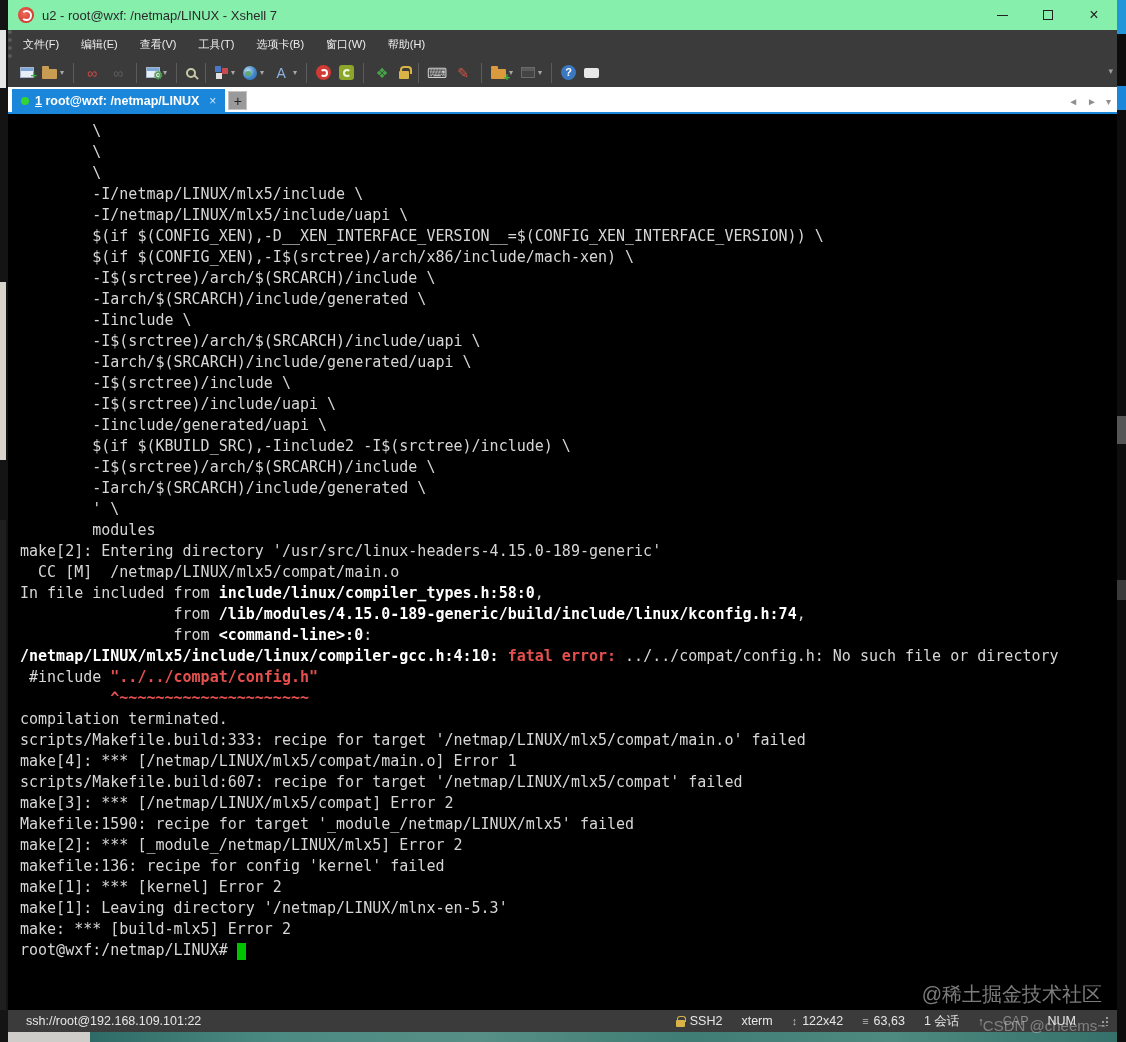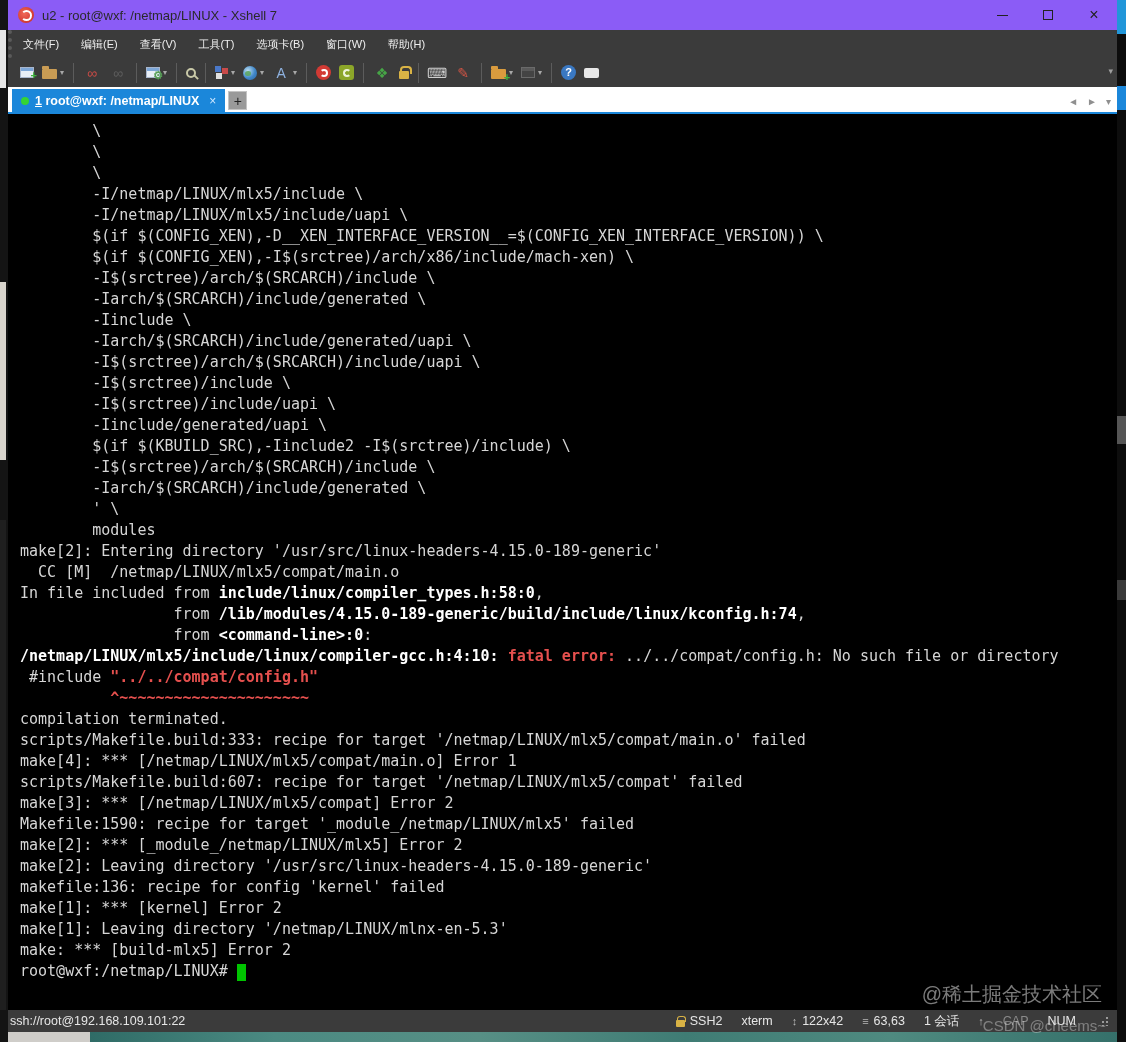--- a/index.html
+++ b/index.html
@@ -16,21 +16,21 @@
   .right-sliver { position:absolute; right:0; top:0; bottom:0; width:9px; background:#0d0d0d; }
   .right-sliver .b0 { position:absolute; top:0; height:34px; left:0; right:0; background:#2196d9; }
   .right-sliver .b1 { position:absolute; top:86px; height:24px; left:0; right:0; background:#1b87da; }
   .right-sliver .b2 { position:absolute; top:416px; height:28px; left:0; right:0; background:#555; }
   .right-sliver .b3 { position:absolute; top:580px; height:20px; left:0; right:0; background:#3a3a3a; }
 
   
   #win { position:absolute; left:8px; top:0; width:1109px; height:1042px; display:flex; flex-direction:column; }
 
   
-  .titlebar { height:30px; background:#8b5cf6; display:flex; align-items:center; flex:none; }
+  .titlebar { height:30px; background:#86efac; display:flex; align-items:center; flex:none; }
   .app-logo { width:16px; height:16px; border-radius:50%; background:radial-gradient(circle at 40% 40%, #f06a5a, #d23a30 70%); margin:0 8px 0 10px; position:relative; flex:none; }
   .app-logo::after { content:""; position:absolute; left:3px; top:3px; width:7px; height:7px; border:2px solid #fff; border-left-color:transparent; border-radius:50%; }
   .title-text { font-size:13px; color:#2a2a2a; }
   .win-btns { margin-left:auto; display:flex; height:100%; }
   .win-btn { width:46px; height:100%; display:flex; align-items:center; justify-content:center; color:#222; font-size:14px; }
   .wb-min { width:11px; height:1px; background:#222; }
   .wb-max { width:10px; height:10px; border:1px solid #222; }
   .wb-close { font-size:16px; line-height:1; }
 
   
@@ -80,21 +80,21 @@
   .tab-nav { position:absolute; right:6px; bottom:5px; display:flex; gap:9px; color:#8f8f8f; font-size:10px; align-items:center; }
 
   
   .terminal { flex:1; background:#000; padding:7px 0 0 12px; overflow:hidden; position:relative; }
   .tline { font-family:"DejaVu Sans Mono", monospace; font-size:15px; line-height:21px; color:#d6d6d6; white-space:pre; }
   .tline .b { font-weight:bold; color:#ffffff; }
   .tline .r { font-weight:bold; color:#e5504e; }
   .tline .cur { display:inline-block; width:9px; height:17px; background:#00c400; vertical-align:-3px; }
 
   
-  .statusbar { height:22px; background:#3b3b3b; display:flex; align-items:center; padding:0 8px 0 2px; flex:none; font-size:12.5px; color:#e6e6e6;margin-top:16px; }
+  .statusbar { height:22px; background:#3b3b3b; display:flex; align-items:center; padding:0 8px 0 18px; flex:none; font-size:12.5px; color:#e6e6e6;margin-top:16px; }
   .status-left { white-space:nowrap; }
   .status-right { margin-left:auto; display:flex; align-items:center; gap:19px; }
   .sitem { display:flex; align-items:center; gap:5px; white-space:nowrap; }
   .sicon { font-size:11px; color:#b8b8b8; }
   .slock { width:9px; height:7px; background:#d9b345; border-radius:1px; position:relative; margin-top:4px; }
   .slock::before { content:""; position:absolute; top:-4px; left:1px; width:7px; height:5px; border:1.5px solid #d9b345; border-bottom:none; border-radius:3px 3px 0 0; }
   .dim { color:#8a8a8a; }
   .grip { width:10px; height:10px; margin-left:4px; background:
       radial-gradient(circle 1px at 8px 2px, #9a9a9a 99%, transparent),
       radial-gradient(circle 1px at 8px 6px, #9a9a9a 99%, transparent),
@@ -256,22 +256,22 @@
         <div class="tline"><span>        \</span></div>
         <div class="tline"><span>        \</span></div>
         <div class="tline"><span>        \</span></div>
         <div class="tline"><span>        -I/netmap/LINUX/mlx5/include \</span></div>
         <div class="tline"><span>        -I/netmap/LINUX/mlx5/include/uapi \</span></div>
         <div class="tline"><span>        $(if $(CONFIG_XEN),-D__XEN_INTERFACE_VERSION__=$(CONFIG_XEN_INTERFACE_VERSION)) \</span></div>
         <div class="tline"><span>        $(if $(CONFIG_XEN),-I$(srctree)/arch/x86/include/mach-xen) \</span></div>
         <div class="tline"><span>        -I$(srctree)/arch/$(SRCARCH)/include \</span></div>
         <div class="tline"><span>        -Iarch/$(SRCARCH)/include/generated \</span></div>
         <div class="tline"><span>        -Iinclude \</span></div>
+        <div class="tline"><span>        -I$(srctree)/arch/$(SRCARCH)/include/uapi \</span></div>
         <div class="tline"><span>        -Iarch/$(SRCARCH)/include/generated/uapi \</span></div>
-        <div class="tline"><span>        -I$(srctree)/arch/$(SRCARCH)/include/uapi \</span></div>
         <div class="tline"><span>        -I$(srctree)/include \</span></div>
         <div class="tline"><span>        -I$(srctree)/include/uapi \</span></div>
         <div class="tline"><span>        -Iinclude/generated/uapi \</span></div>
         <div class="tline"><span>        $(if $(KBUILD_SRC),-Iinclude2 -I$(srctree)/include) \</span></div>
         <div class="tline"><span>        -I$(srctree)/arch/$(SRCARCH)/include \</span></div>
         <div class="tline"><span>        -Iarch/$(SRCARCH)/include/generated \</span></div>
         <div class="tline"><span>        ' \</span></div>
         <div class="tline"><span>        modules</span></div>
         <div class="tline"><span>make[2]: Entering directory '/usr/src/linux-headers-4.15.0-189-generic'</span></div>
         <div class="tline"><span>  CC [M]  /netmap/LINUX/mlx5/compat/main.o</span></div>
@@ -281,21 +281,20 @@
         <div class="tline"><span class="b">/netmap/LINUX/mlx5/include/linux/compiler-gcc.h:4:10:</span><span> </span><span class="r">fatal error:</span><span> ../../compat/config.h: No such file or directory</span></div>
         <div class="tline"><span> #include </span><span class="r">"../../compat/config.h"</span></div>
         <div class="tline"><span>          </span><span class="r">^~~~~~~~~~~~~~~~~~~~~~</span></div>
         <div class="tline"><span>compilation terminated.</span></div>
         <div class="tline"><span>scripts/Makefile.build:333: recipe for target '/netmap/LINUX/mlx5/compat/main.o' failed</span></div>
         <div class="tline"><span>make[4]: *** [/netmap/LINUX/mlx5/compat/main.o] Error 1</span></div>
         <div class="tline"><span>scripts/Makefile.build:607: recipe for target '/netmap/LINUX/mlx5/compat' failed</span></div>
         <div class="tline"><span>make[3]: *** [/netmap/LINUX/mlx5/compat] Error 2</span></div>
         <div class="tline"><span>Makefile:1590: recipe for target '_module_/netmap/LINUX/mlx5' failed</span></div>
         <div class="tline"><span>make[2]: *** [_module_/netmap/LINUX/mlx5] Error 2</span></div>
-        <div class="tline"><span>make[2]: Leaving directory '/usr/src/linux-headers-4.15.0-189-generic'</span></div>
         <div class="tline"><span>makefile:136: recipe for config 'kernel' failed</span></div>
         <div class="tline"><span>make[1]: *** [kernel] Error 2</span></div>
         <div class="tline"><span>make[1]: Leaving directory '/netmap/LINUX/mlnx-en-5.3'</span></div>
         <div class="tline"><span>make: *** [build-mlx5] Error 2</span></div>
         <div class="tline"><span>root@wxf:/netmap/LINUX# </span><span class="cur"> </span></div>
       </div>
 
     <div class="statusbar">
       <span class="status-left">ssh://root@192.168.109.101:22</span>
       <div class="status-right" id="status-right">

